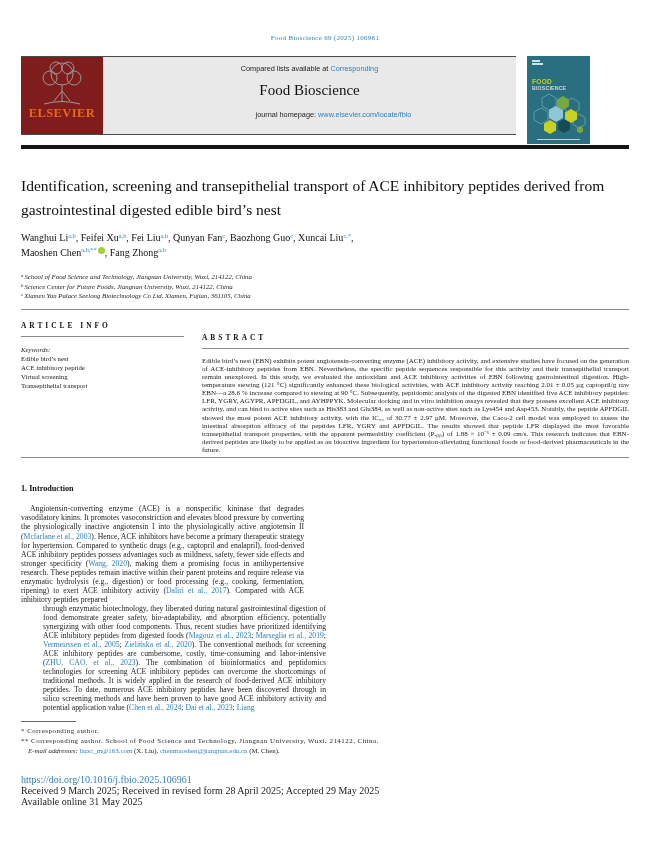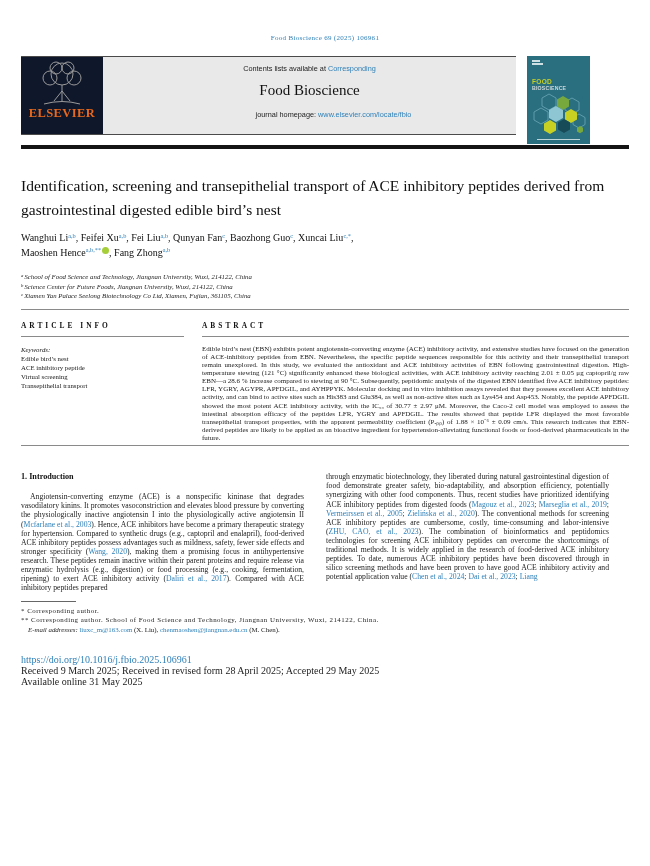--- a/index.html
+++ b/index.html
@@ -15,21 +15,21 @@
 
   
   .citation { margin-top:34px; text-align:center; font-size:7px; color:#2f80b9; letter-spacing:0.3px; }
 
   
   .header-row { margin-top:14px; display:flex; align-items:flex-start; }
   .banner {
     width:495px; height:79px; display:flex;
     border-top:1px solid #4a4a4a; border-bottom:1px solid #4a4a4a;
   }
-  .logo-cell { width:82px; background:#0f172a; text-align:center; padding-top:3px; }
+  .logo-cell { width:82px; background:#7f1d1d; text-align:center; padding-top:3px; }
   .logo-cell svg { display:block; margin:0 auto; }
   .els-word { font-family:"Liberation Serif", serif; font-weight:bold; font-size:12.5px; color:#e8681c; letter-spacing:0.4px; margin-top:-2px; }
   .banner-center { flex:1; background:#e9e9e9; text-align:center; padding-top:7px; }
   .contents-line, .homepage-line { font-family:"Liberation Sans", sans-serif; font-size:7.3px; color:#222; }
   .journal-title { font-size:15px; margin-top:9px; color:#111; }
   .homepage-line { margin-top:11px;margin-left:48px; }
 
   
   .cover { margin-left:11px; width:63px; height:88px; background:#2a6f80; position:relative; overflow:hidden; }
   .cover .mini-bars { position:absolute; top:4px; left:5px; }
@@ -47,31 +47,31 @@
   .authors .sup { font-size:6.3px; color:#2f80b9; position:relative; top:-3.5px; }
   .orcid { display:inline-block; width:7px; height:7px; border-radius:50%; background:#a6ce39; position:relative; top:-2px; margin-left:1px; }
   .affiliations { margin-top:13px; font-size:6.8px; font-style:italic; line-height:8.5px; color:#222; }
   .affiliations .asup { font-size:4.8px; position:relative; top:-2px; font-style:italic; margin-right:1px; }
 
   .rule { margin-top:7px; height:1px; background:#8a8a8a; }
 
   
   .info-abstract { display:flex; margin-top:11px; }
   .col-info { width:163px; flex:none; }
-  .col-abstract { flex:1; margin-left:18px; }
+  .col-abstract { flex:1; margin-left:18px;margin-top:12px; }
   .section-header { font-size:7.4px; font-weight:bold; letter-spacing:3px; color:#111; }
   .header-rule { margin-top:6px; margin-bottom:8px; height:1px; background:#8a8a8a; }
   .kw-label { font-style:italic; font-size:6.8px; line-height:9px; }
   .kw-item { font-size:6.8px; line-height:9px; }
   .abstract-text { font-size:7px; line-height:8.15px; text-align:justify; color:#1c1c1c; }
 
   .rule2 { margin-top:3px; height:1px; background:#8a8a8a; }
 
   
-  .body-cols { display:flex; margin-top:26px; }
+  .body-cols { display:flex; margin-top:26px;flex-direction:column; }
   .bcol { width:283px; flex:none; }
   .bcol + .bcol { margin-left:22px; }
   .intro-heading { font-size:8.2px; font-weight:bold; margin-bottom:11px; color:#111; }
   .body-par { font-size:7.7px; line-height:9.05px; text-align:justify; color:#1c1c1c; }
   .indent { text-indent:9px; }
 
   
   .footnote-rule { margin-top:9px; width:55px; height:1px; background:#666; }
   .footnotes { margin-top:4px; font-size:6.9px; line-height:9.6px; color:#1c1c1c; }
   .fn-email { padding-left:7px; }
@@ -100,21 +100,21 @@
               <circle cx="22" cy="8" r="6"></circle>
               <circle cx="34" cy="8" r="6"></circle>
               <path d="M28 25 L28 41 M28 31 L20 41 M28 31 L36 41"></path>
               <path d="M10 44 Q28 39 46 44"></path>
             </g>
           </svg>
           <div class="els-word">ELSEVIER</div>
         </div>
         <div class="banner-center">
           <div class="contents-line">
-            <span>Contents lists available at </span><span class="link">Corresponding</span>
+            <span>Compared lists available at </span><span class="link">Corresponding</span>
           </div>
           <div class="journal-title">Food Bioscience</div>
           <div class="homepage-line">
             <span>journal homepage: </span><span class="link">www.elsevier.com/locate/fbio</span>
           </div>
         </div>
       </div>
       <div class="cover">
         <div class="mini-bars">
           <div style="width:8px"></div>
@@ -139,21 +139,21 @@
         <div class="bottom-line"></div>
       </div>
     </div>
 
     <div class="thick-bar"></div>
 
     <h1 class="title">Identification, screening and transepithelial transport of ACE inhibitory peptides derived from gastrointestinal digested edible bird’s nest</h1>
 
     <div class="authors">
       <span><span>Wanghui Li</span><span class="sup">a,b</span><span>, </span></span><span><span>Feifei Xu</span><span class="sup">a,b</span><span>, </span></span><span><span>Fei Liu</span><span class="sup">a,b</span><span>, </span></span><span><span>Qunyan Fan</span><span class="sup">c</span><span>, </span></span><span><span>Baozhong Guo</span><span class="sup">c</span><span>, </span></span><span><span>Xuncai Liu</span><span class="sup">c,*</span><span>,</span></span><br>
-      <span><span>Maoshen Hence</span><span class="sup">a,b,**</span><span class="orcid"></span><span>, </span></span><span><span>Fang Zhong</span><span class="sup">a,b</span></span>
+      <span><span>Maoshen Chen</span><span class="sup">a,b,**</span><span class="orcid"></span><span>, </span></span><span><span>Fang Zhong</span><span class="sup">a,b</span></span>
     </div>
 
     <div class="affiliations">
       <div><span class="asup">a</span><span>School of Food Science and Technology, Jiangnan University, Wuxi, 214122, China</span></div>
       <div><span class="asup">b</span><span>Science Center for Future Foods, Jiangnan University, Wuxi, 214122, China</span></div>
       <div><span class="asup">c</span><span>Xiamen Yan Palace Seelong Biotechnology Co Ltd, Xiamen, Fujian, 361105, China</span></div>
     </div>
 
     <div class="rule"></div>
 

